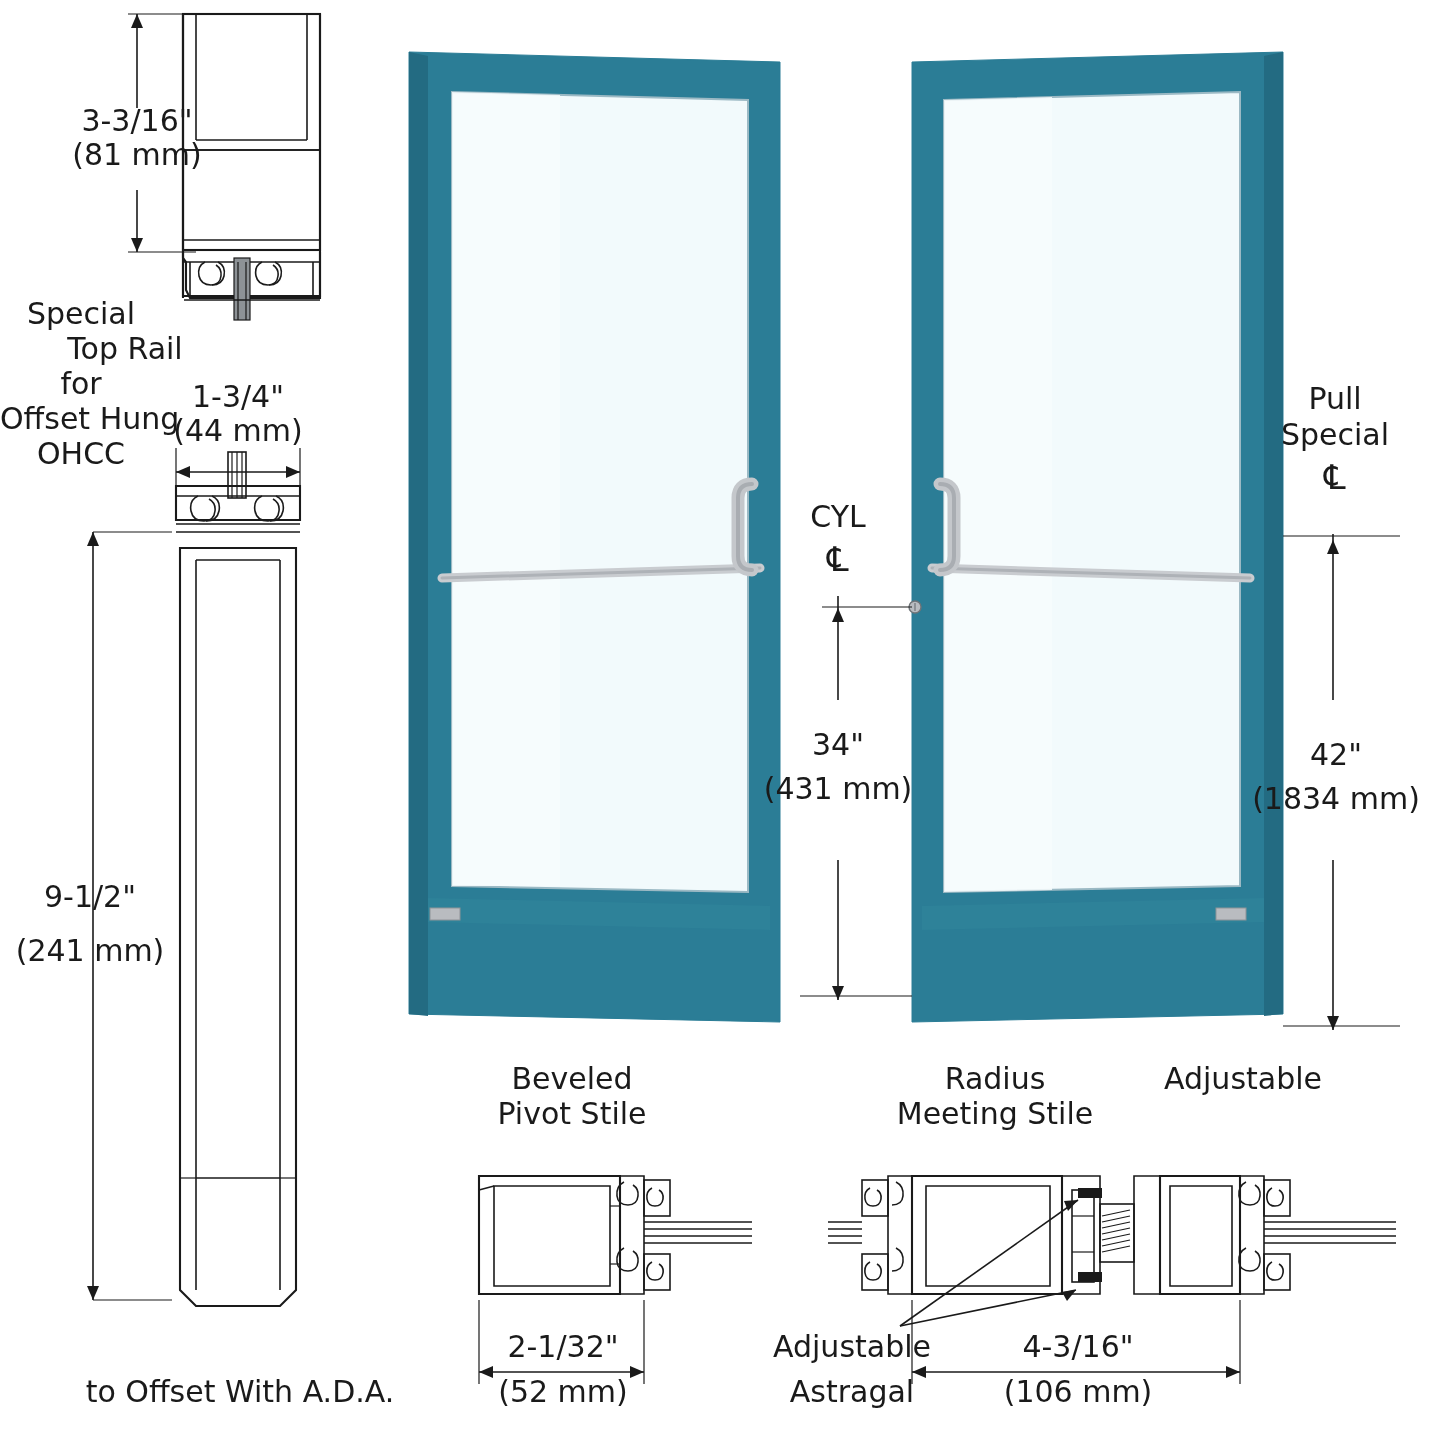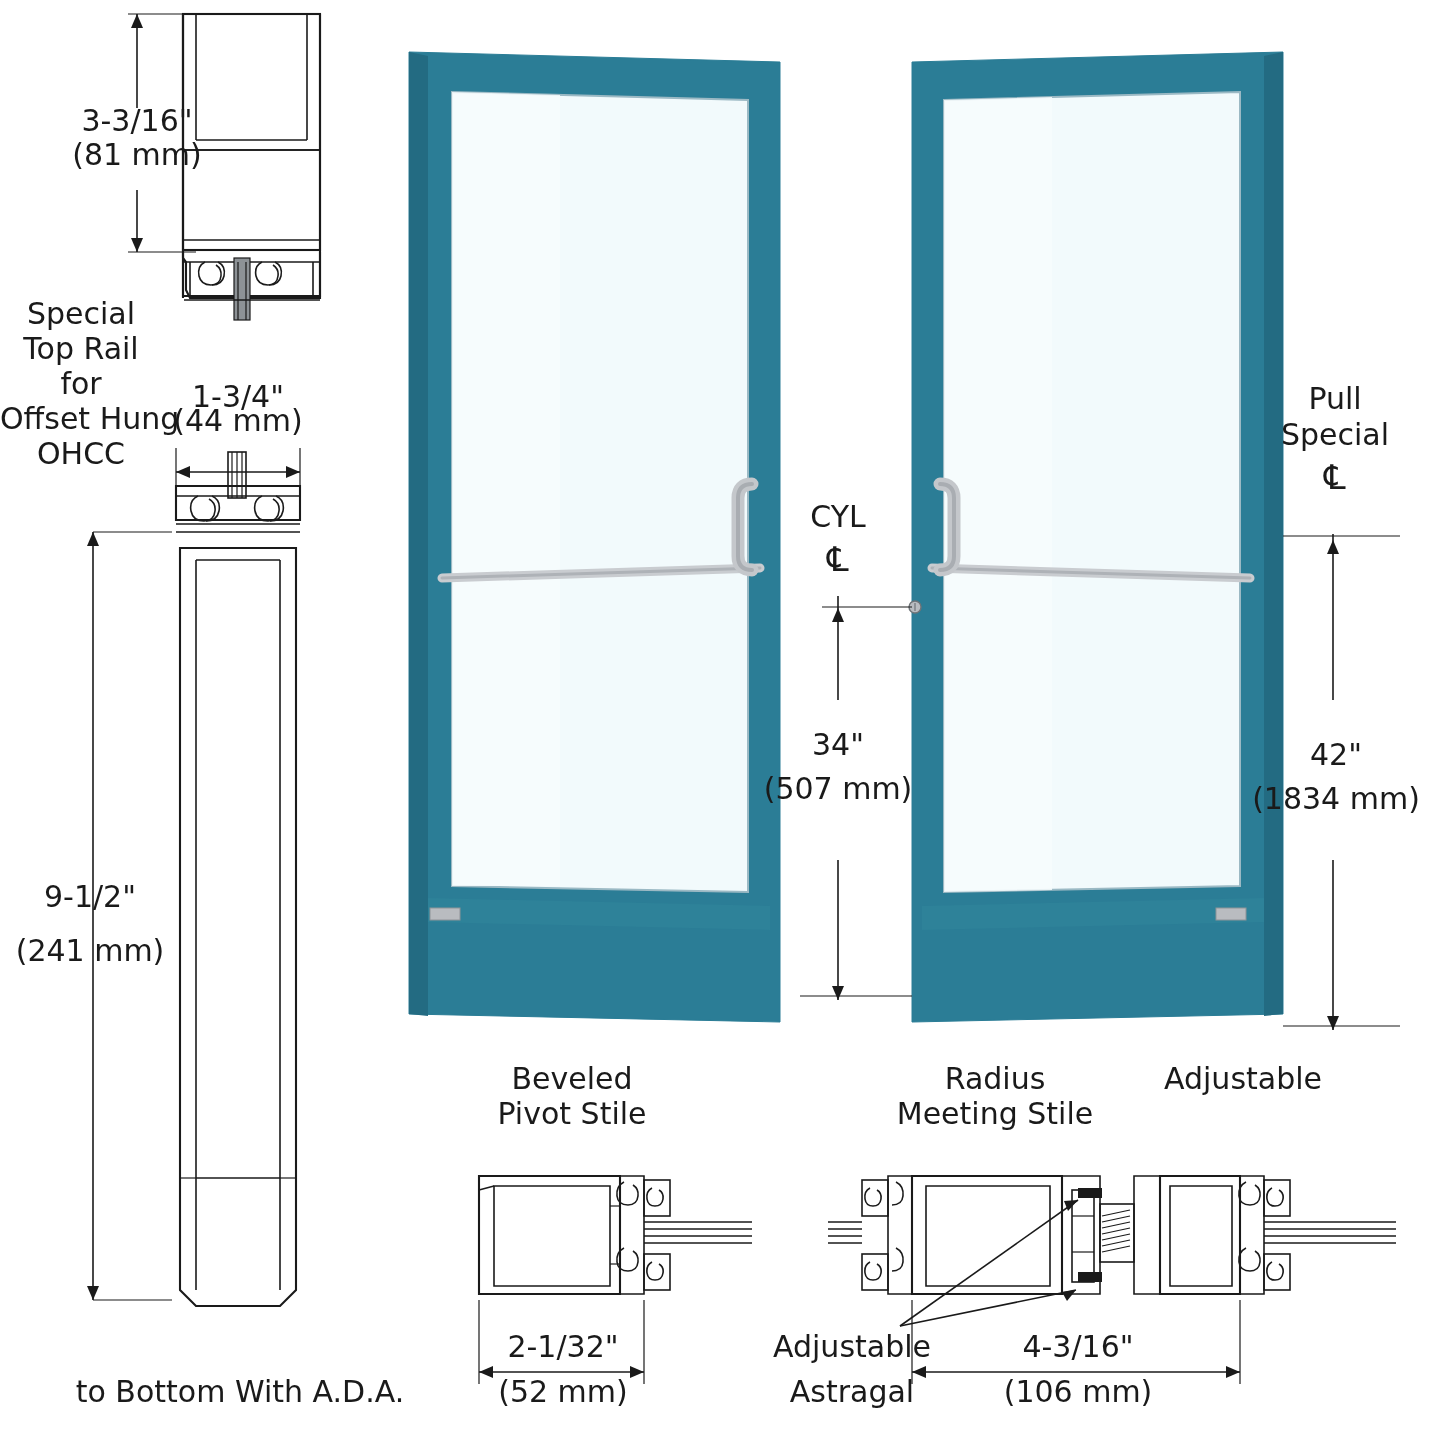--- a/index.html
+++ b/index.html
@@ -60,21 +60,21 @@
       <line x1="238" y1="262" x2="238" y2="320" class="ln hair"></line>
       <line x1="246" y1="262" x2="246" y2="320" class="ln hair"></line>
       <line x1="184" y1="300" x2="320" y2="300" class="ln thin"></line>
     </g>
   </svg>
 
   <div class="lbl dimtxt" style="left:56px;top:104px;width:162px;">3-3/16"</div>
   <div class="lbl dimtxt" style="left:56px;top:138px;width:162px;">(81 mm)</div>
 
   <div class="lbl ttl" style="left:0px;top:297px;width:162px;">Special</div>
-  <div class="lbl ttl" style="left:0px;top:332px;width:162px;">Top Rail</div>
+  <div class="lbl ttl" style="left:0px;top:332px;width:162px;padding-left:44px;">Top Rail</div>
   <div class="lbl ttl" style="left:0px;top:367px;width:162px;">for</div>
   <div class="lbl ttl" style="left:0px;top:402px;width:162px;">Offset Hung</div>
   <div class="lbl ttl" style="left:0px;top:437px;width:162px;">OHCC</div>
 
   <svg width="1445" height="1445">
     <g stroke="#1a1a1a" fill="none">
 
       <line x1="176" y1="448" x2="176" y2="486" class="ln hair"></line>
       <line x1="300" y1="448" x2="300" y2="486" class="ln hair"></line>
       <line x1="176" y1="472" x2="300" y2="472" class="ln thin"></line>
@@ -105,26 +105,26 @@
 
       <line x1="93" y1="532" x2="172" y2="532" class="ln hair"></line>
       <line x1="93" y1="1300" x2="172" y2="1300" class="ln hair"></line>
       <line x1="93" y1="532" x2="93" y2="1300" class="ln thin"></line>
       <path d="M93 532 l-6 14 l12 0 z" fill="#1a1a1a" stroke="none"></path>
       <path d="M93 1300 l-6 -14 l12 0 z" fill="#1a1a1a" stroke="none"></path>
     </g>
   </svg>
 
   <div class="lbl dimtxt" style="left:158px;top:380px;width:160px;">1-3/4"</div>
-  <div class="lbl dimtxt" style="left:158px;top:404px;width:160px;">(44 mm)</div>
+  <div class="lbl dimtxt" style="left:158px;top:414px;width:160px;">(44 mm)</div>
 
   <div class="lbl dimtxt" style="left:0px;top:880px;width:180px;">9-1/2"</div>
   <div class="lbl dimtxt" style="left:0px;top:934px;width:180px;">(241 mm)</div>
 
-  <div class="lbl ttl" style="left:30px;top:1375px;width:420px;">to Bottom With A.D.A.</div>
+  <div class="lbl ttl" style="left:30px;top:1375px;width:420px;">to Offset With A.D.A.</div>
 
   <svg width="1445" height="1445">
 
     <polygon points="409,52 780,62 780,1022 409,1014" fill="#2b7d96" stroke="#2b7d96" stroke-width="1"></polygon>
 
     <polygon points="409,52 428,56 428,1016 409,1014" fill="#236b82" stroke="none"></polygon>
 
     <polygon points="452,92 748,100 748,892 452,886" fill="#f2fafc" stroke="#9bb9c4" stroke-width="2"></polygon>
 
     <polygon points="452,92 560,95 560,886 452,886" fill="#f7fcfd" stroke="none" opacity="0.85"></polygon>
@@ -173,21 +173,21 @@
       <path d="M838 608 l-6 14 l12 0 z" fill="#1a1a1a" stroke="none"></path>
       <path d="M838 1000 l-6 -14 l12 0 z" fill="#1a1a1a" stroke="none"></path>
       <line x1="822" y1="607" x2="912" y2="607" class="ln hair"></line>
       <line x1="800" y1="996" x2="912" y2="996" class="ln hair"></line>
     </g>
   </svg>
 
   <div class="lbl dimtxt" style="left:768px;top:500px;width:140px;">CYL</div>
   <div class="lbl dimtxt" style="left:768px;top:540px;width:140px;font-size:34px;">℄</div>
   <div class="lbl dimtxt" style="left:762px;top:728px;width:152px;">34"</div>
-  <div class="lbl dimtxt" style="left:762px;top:772px;width:152px;">(507 mm)</div>
+  <div class="lbl dimtxt" style="left:762px;top:772px;width:152px;">(431 mm)</div>
 
   <svg width="1445" height="1445">
     <g stroke="#1a1a1a" fill="none">
       <line x1="1333" y1="534" x2="1333" y2="700" class="ln thin"></line>
       <line x1="1333" y1="860" x2="1333" y2="1030" class="ln thin"></line>
       <path d="M1333 540 l-6 14 l12 0 z" fill="#1a1a1a" stroke="none"></path>
       <path d="M1333 1030 l-6 -14 l12 0 z" fill="#1a1a1a" stroke="none"></path>
       <line x1="1283" y1="536" x2="1400" y2="536" class="ln hair"></line>
       <line x1="1283" y1="1026" x2="1400" y2="1026" class="ln hair"></line>
     </g>

